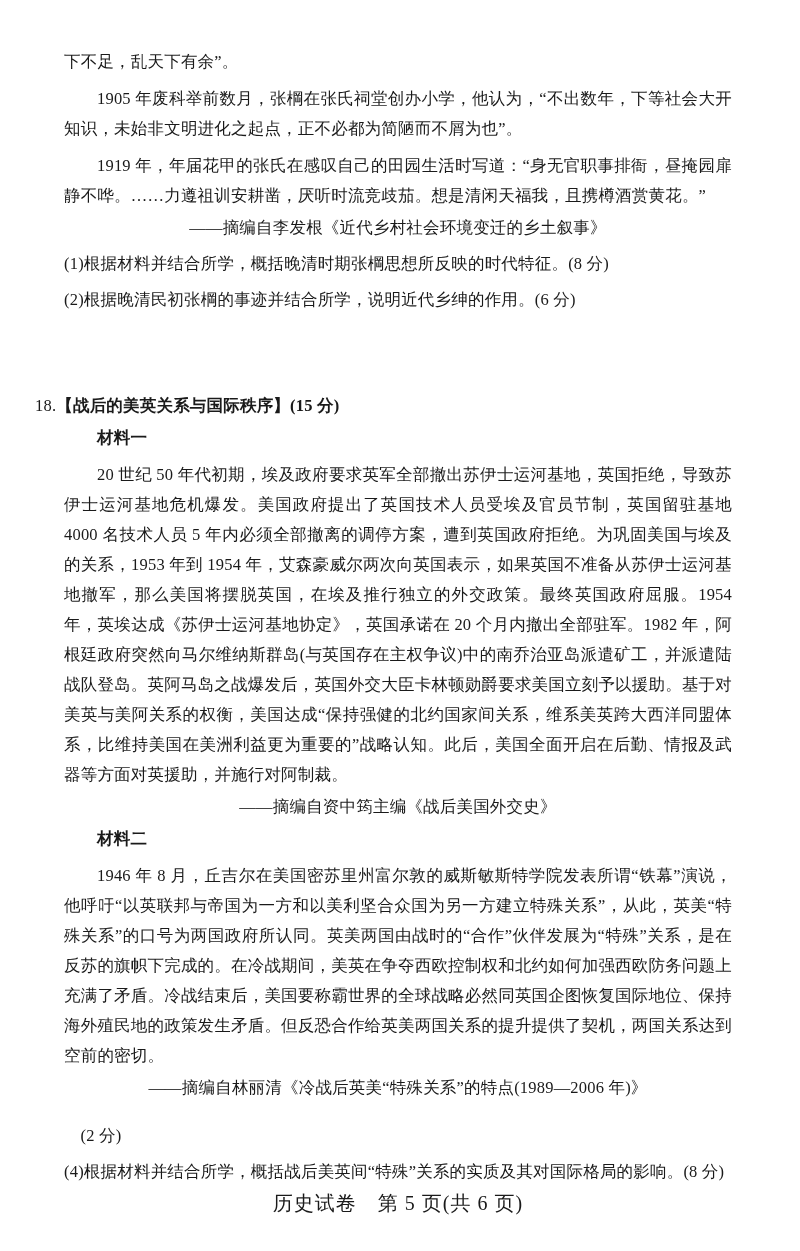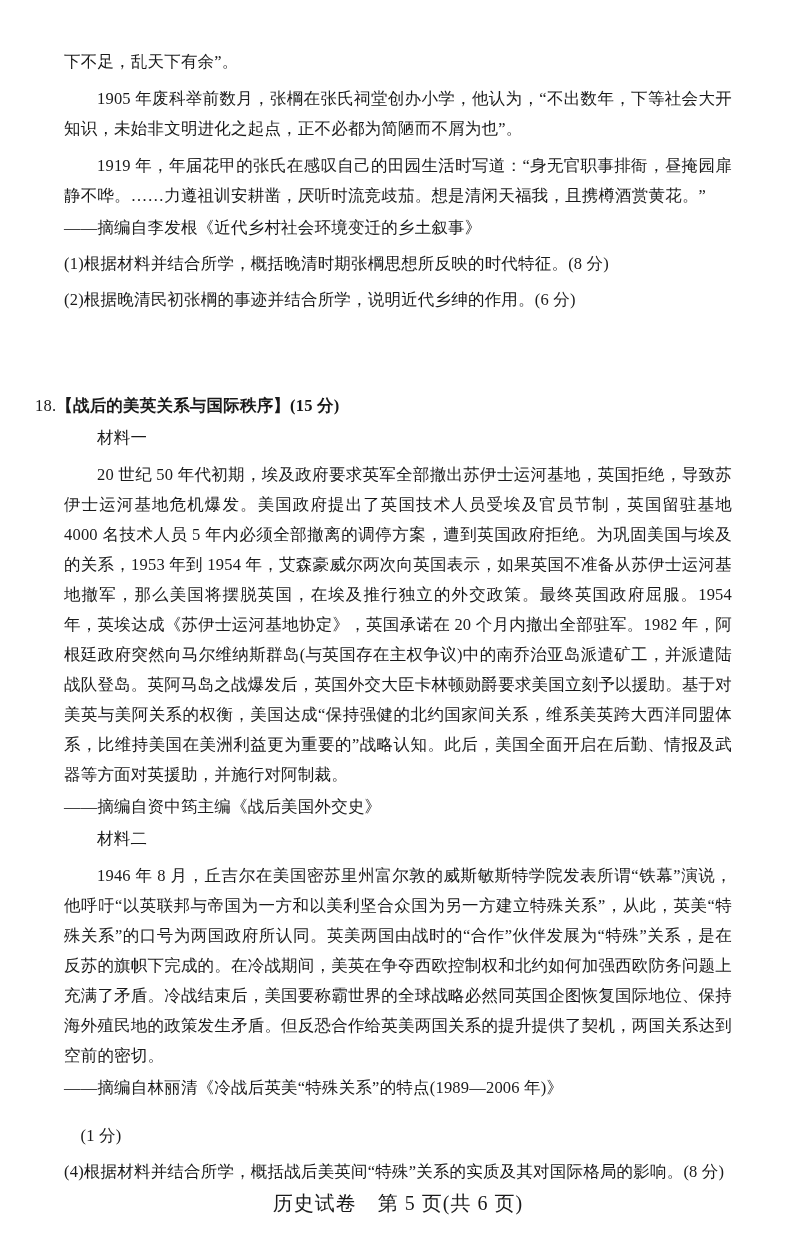--- a/index.html
+++ b/index.html
@@ -29,35 +29,35 @@
     text-align: justify;
     letter-spacing: 0.2px;
   }
   .content p { margin: 0; }
   .cont { text-indent: 0; }
   .para {
     text-indent: 2em;
     margin-top: 7px !important;
   }
   .attr {
-    text-align: left;
+    text-align: center;
     margin-top: 2px !important;
   }
   .q {
     margin-top: 6px !important;
   }
   .qhead {
     margin-top: 76px !important;
     margin-left: -29px !important;
     font-weight: bold;
   }
   .qhead .qnum { font-weight: normal; }
   .mhead {
     text-indent: 2em;
-    font-weight: normal;
+    font-weight: bold;
     margin-top: 2px !important;
   }
   .q18first { margin-top: 18px !important; }
   .scoreline {
     display: block;
     text-indent: 1em;
   }
   .qline { display: block; }
   .footer {
     position: absolute;
@@ -96,21 +96,21 @@
 
     <p class="attr">——摘编自资中筠主编《战后美国外交史》</p>
 
     <p class="mhead">材料二</p>
 
     <p class="para">1946 年 8 月，丘吉尔在美国密苏里州富尔敦的威斯敏斯特学院发表所谓“铁幕”演说，他呼吁“以英联邦与帝国为一方和以美利坚合众国为另一方建立特殊关系”，从此，英美“特殊关系”的口号为两国政府所认同。英美两国由战时的“合作”伙伴发展为“特殊”关系，是在反苏的旗帜下完成的。在冷战期间，美英在争夺西欧控制权和北约如何加强西欧防务问题上充满了矛盾。冷战结束后，美国要称霸世界的全球战略必然同英国企图恢复国际地位、保持海外殖民地的政策发生矛盾。但反恐合作给英美两国关系的提升提供了契机，两国关系达到空前的密切。</p>
 
     <p class="attr">——摘编自林丽清《冷战后英美“特殊关系”的特点(1989—2006 年)》</p>
 
     <p class="q q18first">
-        <span class="scoreline">(1 分)</span>
+        <span class="scoreline">(2 分)</span>
       </p>
 
     <p class="q">(4)根据材料并结合所学，概括战后美英间“特殊”关系的实质及其对国际格局的影响。(8 分)</p>
 
   </div>
 
   <div class="footer">历史试卷　第 5 页(共 6 页)</div>
 </div>
 
 </body></html>

